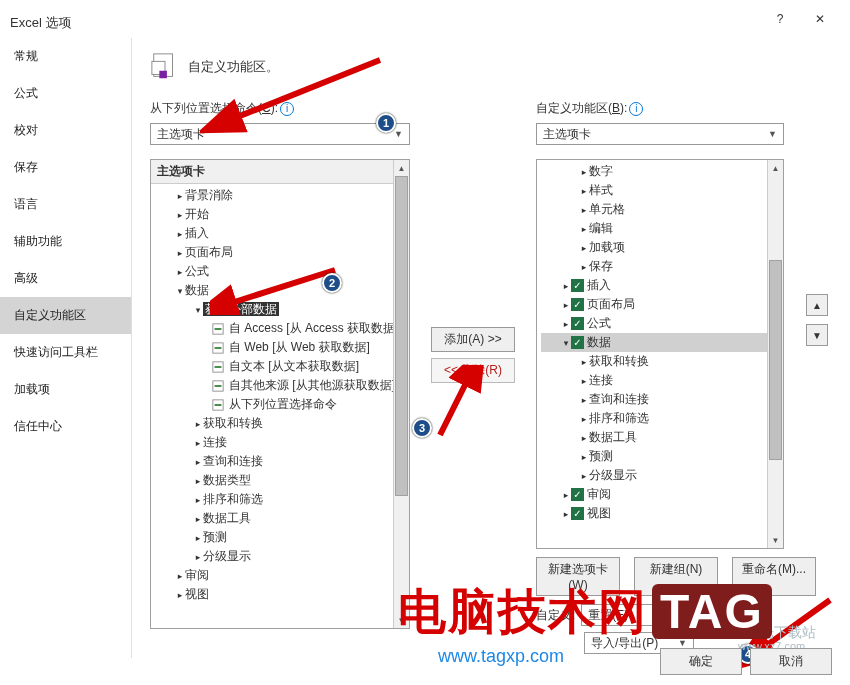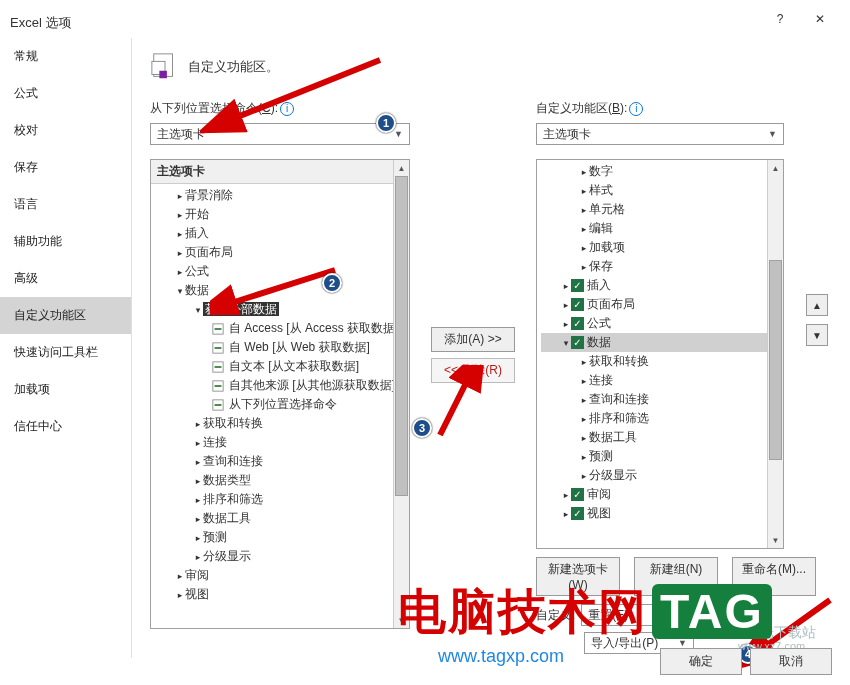--- a/index.html
+++ b/index.html
@@ -42,21 +42,21 @@
 .middle-btns { width: 90px; display: flex; flex-direction: column; justify-content: center; align-items: center; gap: 6px; }
 .btn-std { border: 1px solid #999; background: #efefef; padding: 3px 8px; font-size: 12px; cursor: pointer; min-width: 84px; text-align: center; }
 .btn-std.disabled { color: #b91c1c; border-color: #bbb; background: #f5f5f5; cursor: default; }
 .right-ext { width: 30px; display: flex; flex-direction: column; justify-content: center; gap: 8px; align-items: center; }
 .sq-btn { width: 22px; height: 22px; border: 1px solid #999; background: #efefef; display: flex; align-items: center; justify-content: center; font-size: 10px; cursor: pointer; }
 .badge { position: absolute; width: 20px; height: 20px; border-radius: 50%; background: #1d4e89; color: #fff; display: flex; align-items: center; justify-content: center; font-size: 11px; font-weight: bold; border: 2px solid #fff; box-shadow: 0 0 2px #000; }
 .arrow-red { position: absolute; pointer-events: none; }
 .footer { position: absolute; bottom: 10px; right: 18px; display: flex; gap: 8px; z-index: 6; }
 .btn-footer { border: 1px solid #999; padding: 4px 28px; background: #efefef; font-size: 12px; cursor: pointer; }
 .watermark-tag { position: absolute; font-size: 48px; font-weight: bold; color: #d50000; letter-spacing: 2px; z-index: 5; }
-.watermark-tag .box { display: inline-block; background: #15803d; color: #fff; padding: 0 8px; border-radius: 6px; margin-left: 4px; }
+.watermark-tag .box { display: inline-block; background: #7f1d1d; color: #fff; padding: 0 8px; border-radius: 6px; margin-left: 4px; }
 .watermark-url { position: absolute; color: #1e88e5; font-size: 18px; z-index: 5; }
 .watermark-xlight { position: absolute; color: #b0bec5; font-size: 14px; z-index: 4; }
 </style>
 </head>
 <body>
 
 <div class="titlebar">
   <span class="title">Excel 选项</span>
   <span class="btn">?</span>
   <span class="btn">✕</span>

